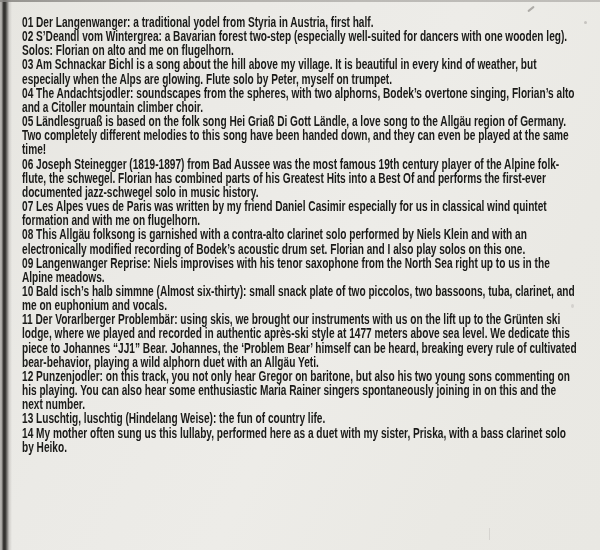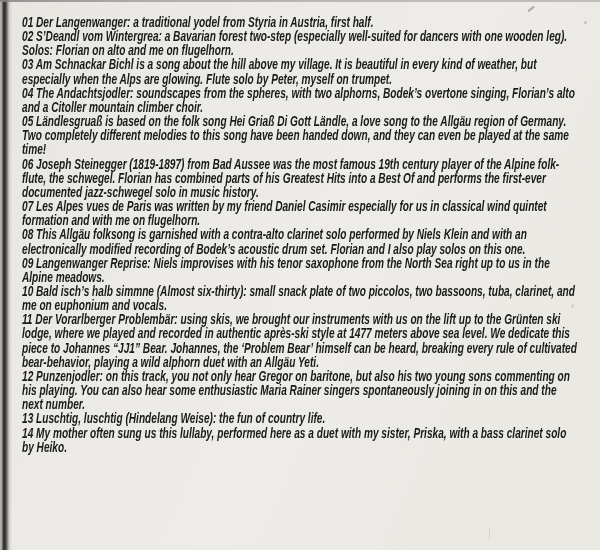--- a/index.html
+++ b/index.html
@@ -11,21 +11,20 @@
     height: 550px;
     overflow: hidden;
     position: relative;
     font-family: "Liberation Sans", sans-serif;
     background: #eae9e4;
   }
   .page {
     position: absolute;
     inset: 0;
     background: linear-gradient(115deg, #e7e6e1 0%, #ebeae6 30%, #edece8 55%, #eae9e4 80%, #e9e8e3 100%);
-    font-style: italic;
   }
   
   .edge-left {
     position: absolute;
     left: 0; top: 0;
     width: 12px; height: 550px;
     background: linear-gradient(90deg,
       #bcbab6 0%, #a3a19d 14%,
       #3d3b38 28%, #2e2d2a 42%,
       #777571 58%, #cfcdc9 76%,

